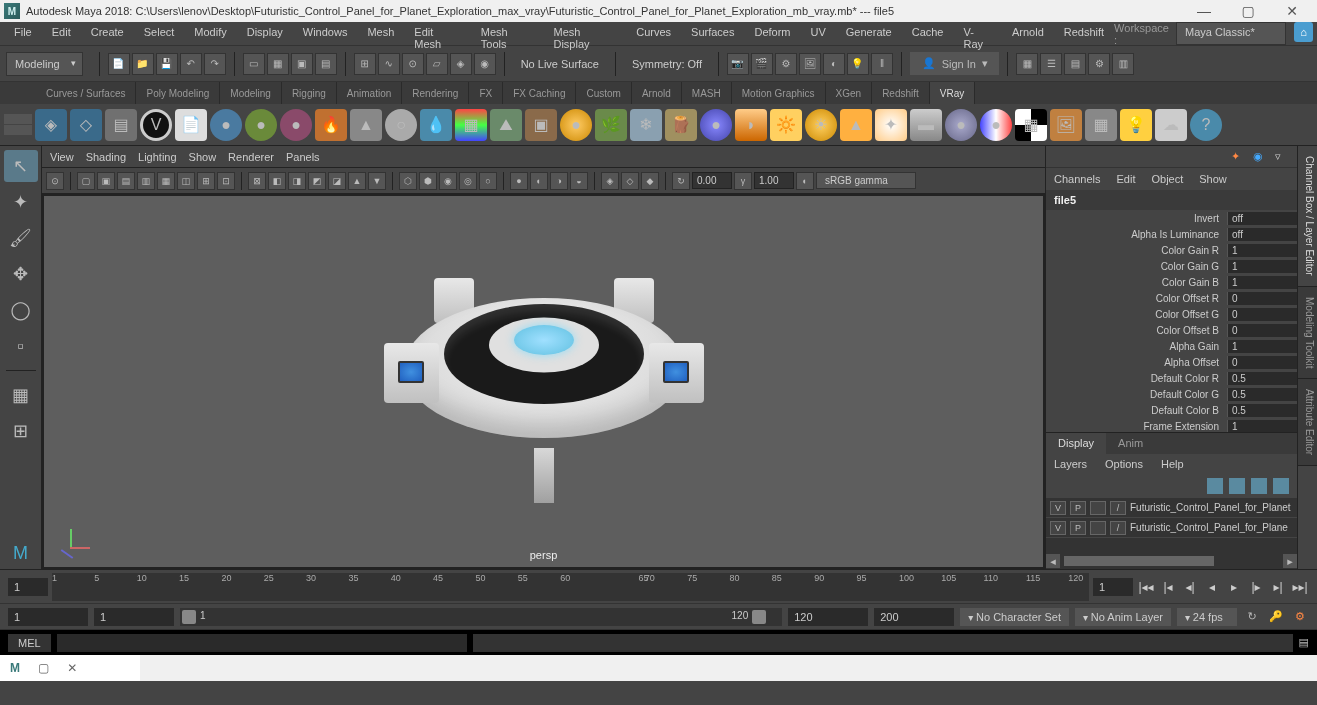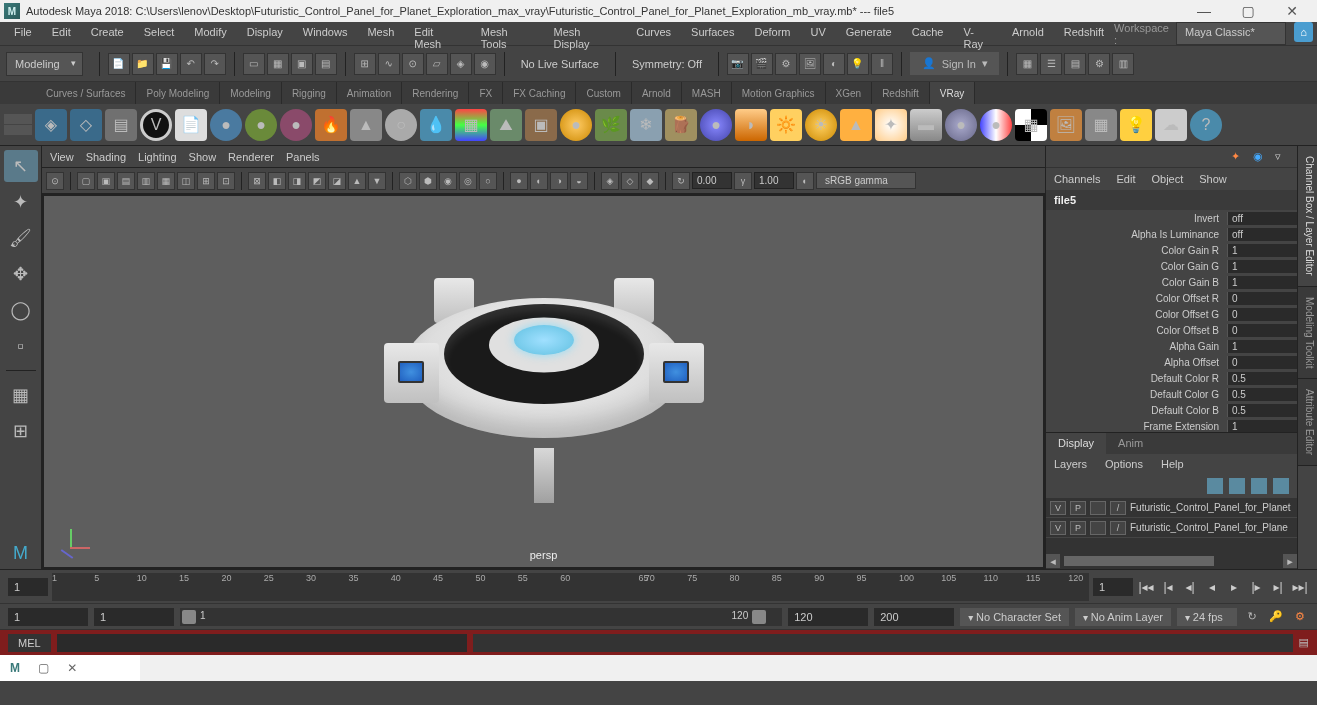--- a/index.html
+++ b/index.html
@@ -120,21 +120,21 @@
 
 
 .rangerow { height: 26px; background: #444; display: flex; align-items: center; padding: 0 8px; gap: 6px; border-top: 1px solid #333; }
 .rangerow .rinput { width: 80px; background: #2a2a2a; color: #ccc; padding: 3px 6px; }
 .rangerow .rslider { flex: 1; height: 18px; background: #333; position: relative; }
 .rangerow .rhandle { position: absolute; width: 14px; height: 14px; background: #888; top: 2px; border-radius: 2px; }
 .rangerow .rsel { background: #555; padding: 3px 8px; color: #ccc; min-width: 95px; font-size: 10px; position: relative;}
 .rangerow .ricon { width: 18px; height: 18px; cursor: pointer; display: flex; align-items: center; justify-content: center; }
 
 
-.cmdline { height: 26px; background: #7f1d1d; display: flex; align-items: center; padding: 0 8px; gap: 6px; border-top: 1px solid #333; }
+.cmdline { height: 26px; background: #000000; display: flex; align-items: center; padding: 0 8px; gap: 6px; border-top: 1px solid #333; }
 .cmdline .cmdlabel { padding: 3px 10px; background: #333; color: #ccc; }
 .cmdline .cmdinput { flex: 1; background: #2a2a2a; height: 18px; }
 .cmdline .cmdout { flex: 2; background: #333; height: 18px; }
 
 
 .taskbar { height: 26px; background: #f0f0f0; display: flex; align-items: center; }
 .taskbar .tapp { width: 140px; height: 26px; background: #fff; display: flex; align-items: center; gap: 18px; padding: 0 10px; }
 .taskbar .ticon { font-size: 12px; color: #666; }
 </style>
 </head>

